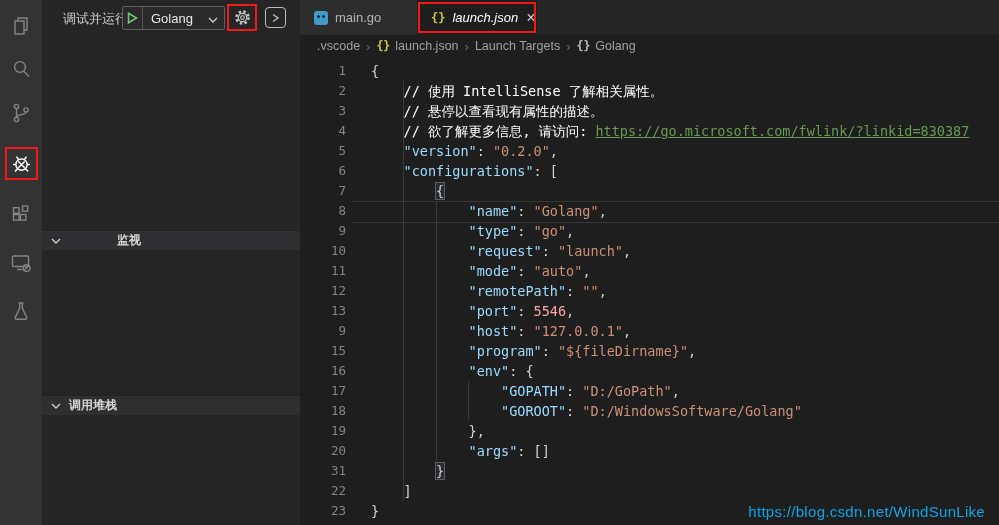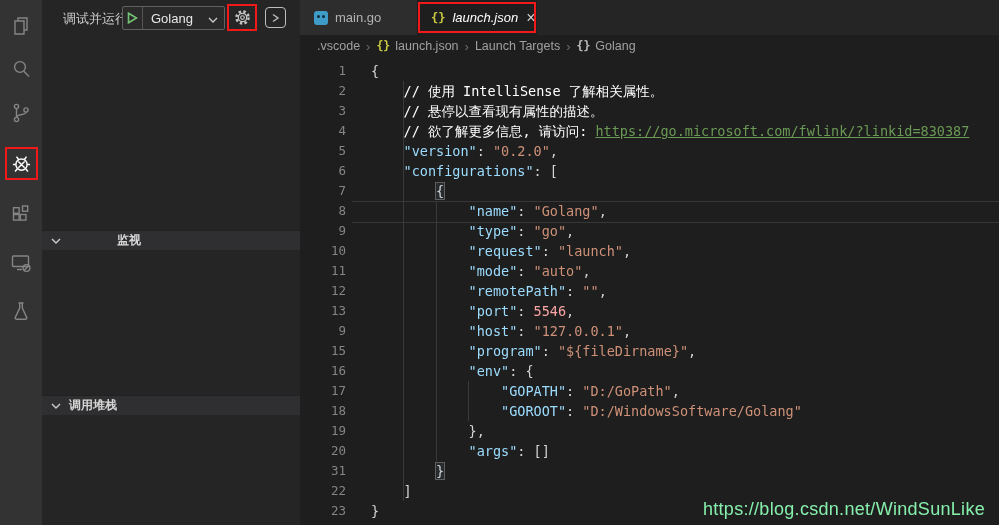--- a/index.html
+++ b/index.html
@@ -76,21 +76,21 @@
         pointer-events:none; }
   .tok-p { color:#d4d4d4; }
   .tok-k { color:#9cdcfe; }
   .tok-s { color:#ce9178; }
   .tok-n { color:#fca5a5; }
   .tok-c { color:#ffffff; }
   .tok-l { color:#6a9955; text-decoration:underline; cursor:pointer; }
   .tok-pb { color:#d4d4d4; outline:1px solid #5f5f5f; background:rgba(85,115,140,.16); }
   .indent-guide { position:absolute; width:1px; background:#3a3a3a; z-index:0; }
 
-  #watermark { right:14px; bottom:5px; font-size:18px; color:#86efac; letter-spacing:.3px; }
+  #watermark { right:14px; bottom:5px; font-size:15px; color:#0ea5e9; letter-spacing:.3px; }
 </style>
 </head>
 <body>
 
 <div id="activity-bar" class="abs">
   <div class="act-item" style="top:5px;">
     <svg width="24" height="24" viewBox="0 0 24 24">
         <path d="M9 7 V4 h9 v12 h-3 M6 7 h9 v13 H6 z"></path>
       </svg>
   </div>

